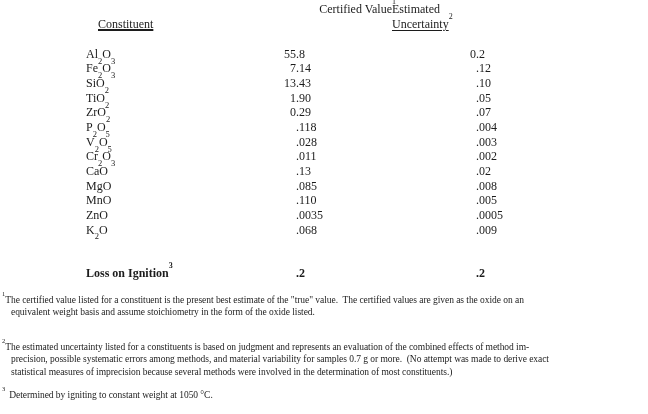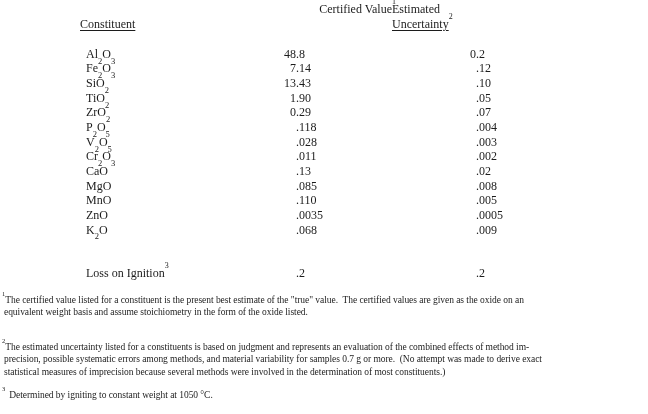--- a/index.html
+++ b/index.html
@@ -3,42 +3,42 @@
 <meta charset="utf-8">
 <style>
   html,body{margin:0;padding:0;background:#ffffff;}
   .page{
     position:relative;width:648px;height:414px;background:#ffffff;
     font-family:"Liberation Serif","DejaVu Serif",serif;color:#1c1c1c;
     overflow:hidden;
   }
   
   .hdr{position:absolute;font-size:12px;line-height:14.6px;white-space:nowrap;}
-  .hdr-c1{left:80px;top:17px;}
+  .hdr-c1{left:98px;top:17px;text-decoration:underline;}
   .hdr-c2{left:196px;top:2px;width:200px;text-align:right;}
   .hdr-c3{left:392px;top:2px;width:200px;text-align:left;}
   .u{text-decoration:underline;text-underline-offset:2px;}
   .hsup{font-size:8px;position:relative;top:-4px;line-height:0;}
   
   .rows{position:absolute;left:0;top:46.7px;width:648px;}
   .trow{position:relative;height:14.67px;width:648px;font-size:12px;line-height:14.67px;}
-  .loi-row{position:absolute;left:0;top:266px;width:648px;height:16px;font-size:12px;line-height:16px;}
+  .loi-row{position:absolute;left:0;top:266px;width:648px;height:16px;font-size:12px;line-height:16px;font-weight:bold;}
   .cell{position:absolute;top:0;white-space:nowrap;}
   .c-name{left:86px;}
   .c-vint{left:190px;width:106px;text-align:right;}
   .c-vfrac{left:296px;text-align:left;}
   .c-uint{left:370px;width:106px;text-align:right;}
   .c-ufrac{left:476px;text-align:left;}
   sub{font-size:8.5px;position:relative;top:2.5px;line-height:0;}
   .rsup{font-size:8px;position:relative;top:-4px;line-height:0;}
   
   .fn{position:absolute;left:0;width:648px;font-size:9.5px;line-height:12.3px;letter-spacing:-0.05px;}
   .fn-line{white-space:pre;}
   .fn-first{padding-left:2px;}
-  .fn-cont{padding-left:4px;}
+  .fn-cont{padding-left:11px;}
   .fnsup{font-size:6.5px;position:relative;top:-3px;line-height:0;}
   .fnsup-sp{margin-right:4px;}
   #fn1{top:294px;}
   #fn2{top:341px;}
   #fn3{top:389px;}
 </style>
 </head>
 <body>
 
 <div class="page">
@@ -52,21 +52,21 @@
   </div>
 
   <div class="hdr hdr-c3">
     <div>Estimated</div>
     <div><span class="u">Uncertainty</span><sup class="hsup">2</sup></div>
   </div>
 
   <div class="rows">
       <div class="trow">
         <span class="cell c-name">Al<sub>2</sub>O<sub>3</sub></span>
-        <span class="cell c-vint">48</span>
+        <span class="cell c-vint">55</span>
         <span class="cell c-vfrac">.8</span>
         <span class="cell c-uint">0</span>
         <span class="cell c-ufrac">.2</span>
       </div>
       <div class="trow">
         <span class="cell c-name">Fe<sub>2</sub>O<sub>3</sub></span>
         <span class="cell c-vint">7</span>
         <span class="cell c-vfrac">.14</span>
         <span class="cell c-uint"></span>
         <span class="cell c-ufrac">.12</span>

